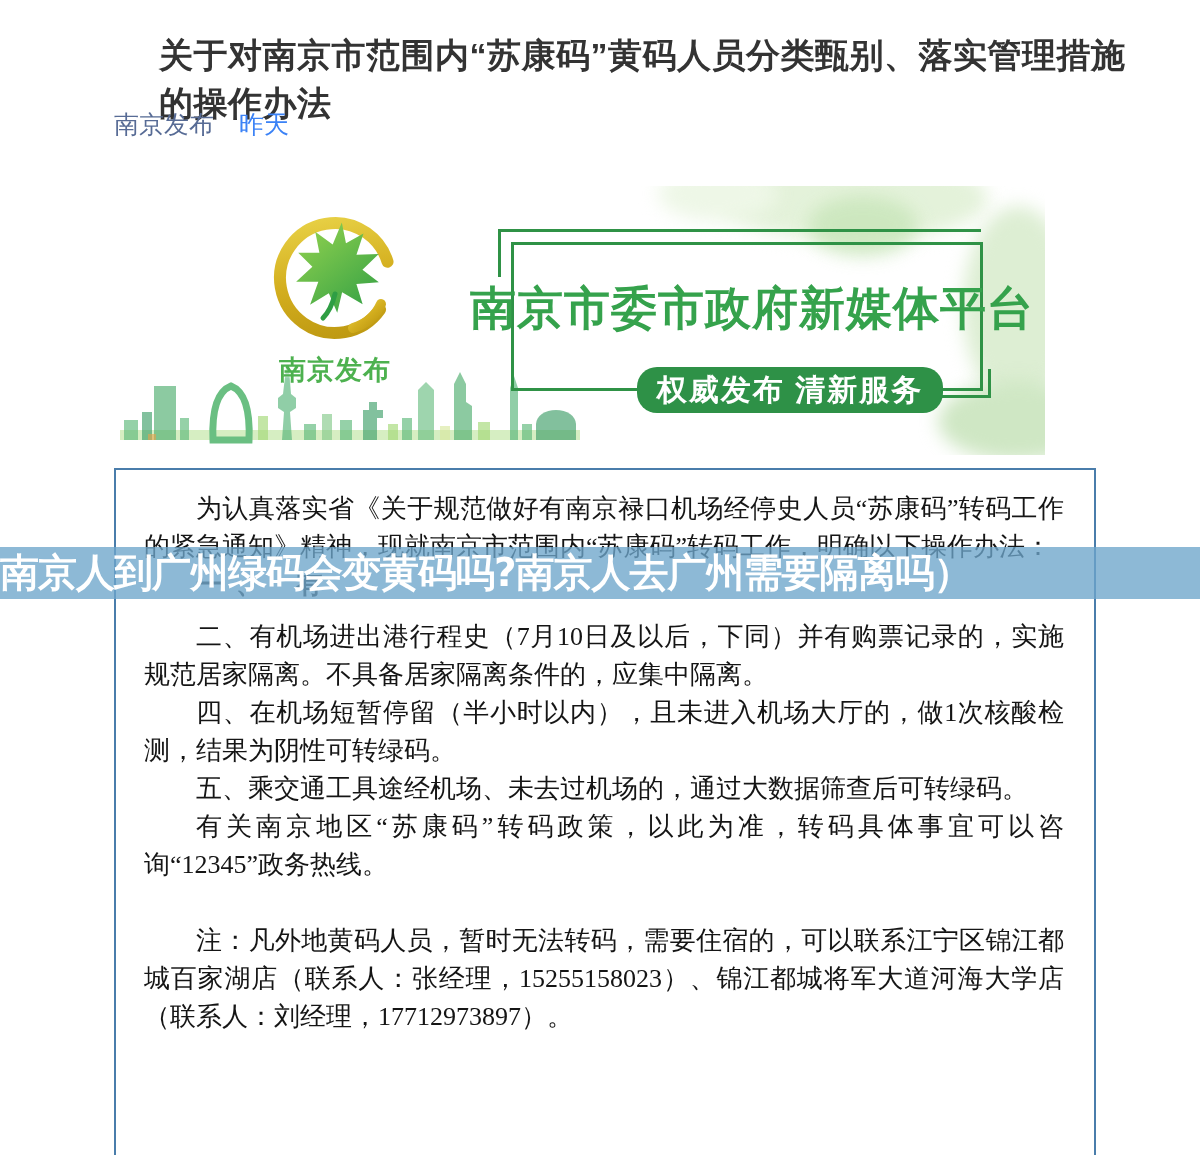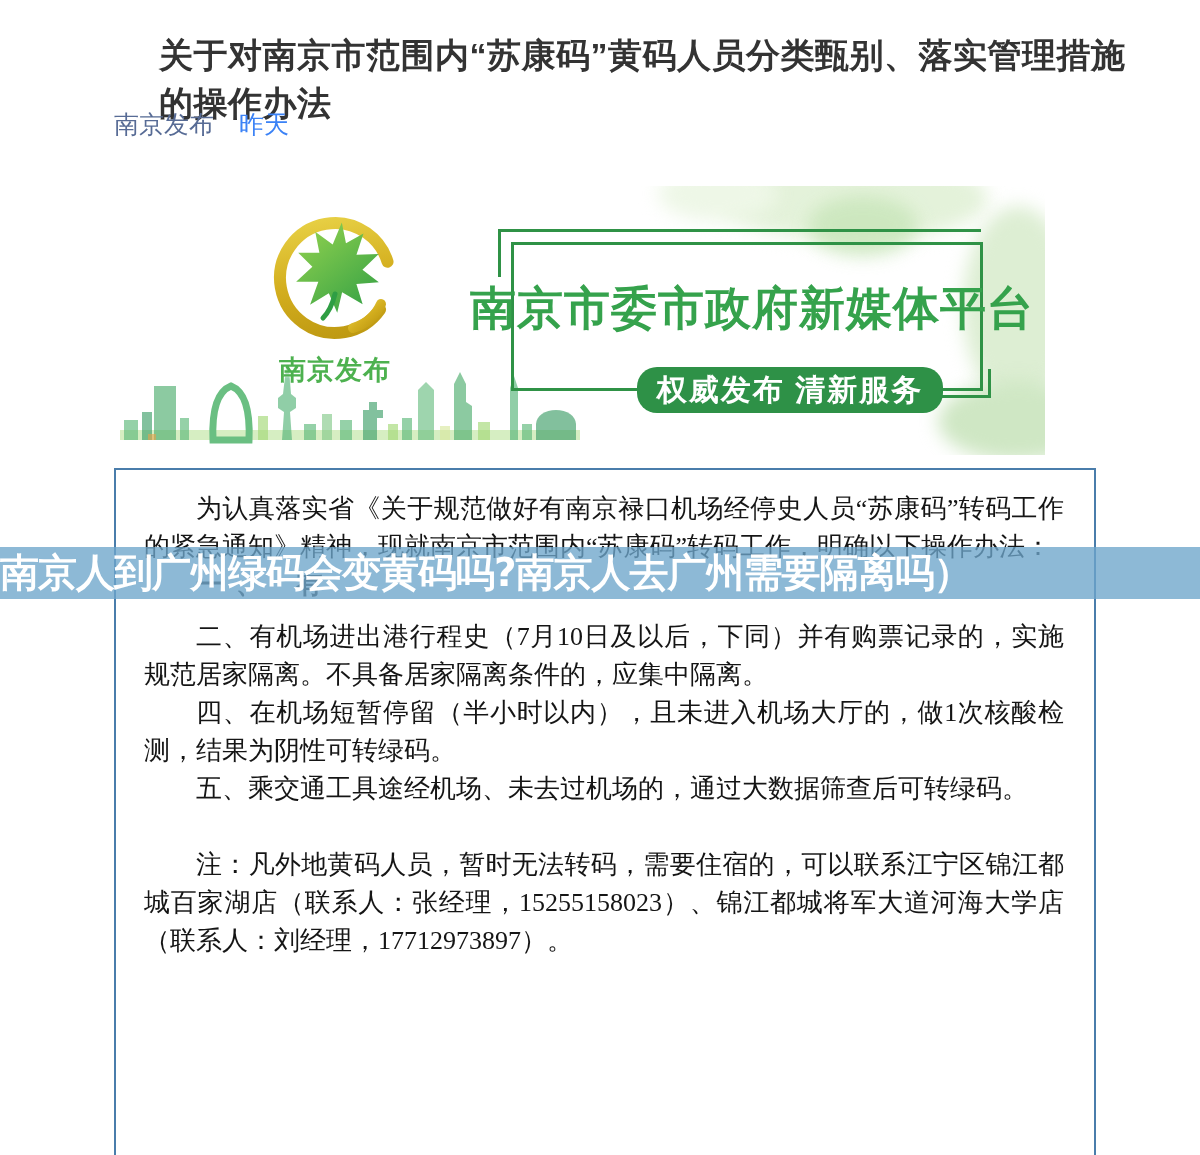--- a/index.html
+++ b/index.html
@@ -165,19 +165,20 @@
   </div>
 </div>
 
 <div class="doc-box">
   <div>
       <p class="doc-para">为认真落实省《关于规范做好有南京禄口机场经停史人员“苏康码”转码工作的紧急通知》精神，现就南京市范围内“苏康码”转码工作，明确以下操作办法：</p>
       <p class="doc-para obscured">一、 有</p>
       <p class="doc-para spaced">二、有机场进出港行程史（7月10日及以后，下同）并有购票记录的，实施规范居家隔离。不具备居家隔离条件的，应集中隔离。</p>
       <p class="doc-para">四、在机场短暂停留（半小时以内），且未进入机场大厅的，做1次核酸检测，结果为阴性可转绿码。</p>
       <p class="doc-para">五、乘交通工具途经机场、未去过机场的，通过大数据筛查后可转绿码。</p>
+      <p class="doc-para">有关南京地区“苏康码”转码政策，以此为准，转码具体事宜可以咨询“12345”政务热线。</p>
       <p class="doc-para note">注：凡外地黄码人员，暂时无法转码，需要住宿的，可以联系江宁区锦江都城百家湖店（联系人：张经理，15255158023）、锦江都城将军大道河海大学店（联系人：刘经理，17712973897）。</p>
     </div>
 </div>
 
 <div class="caption-band">
   <span class="caption-text">南京人到广州绿码会变黄码吗?南京人去广州需要隔离吗）</span>
 </div>
 
 </body></html>

